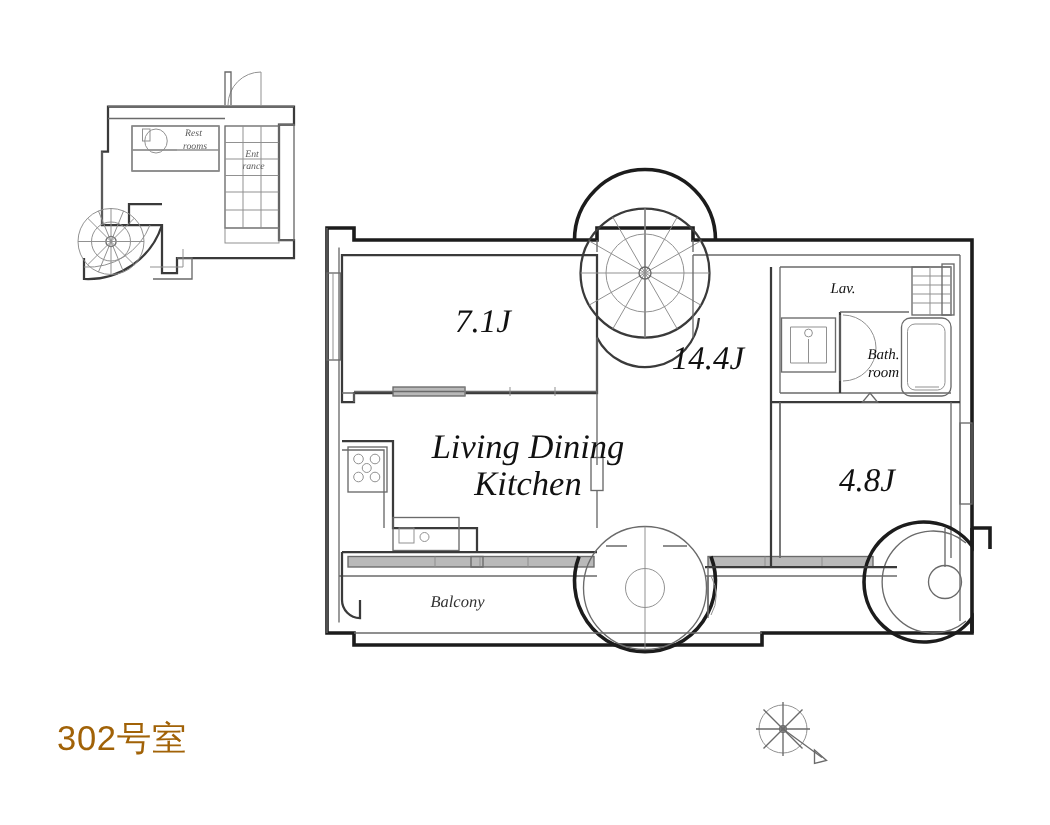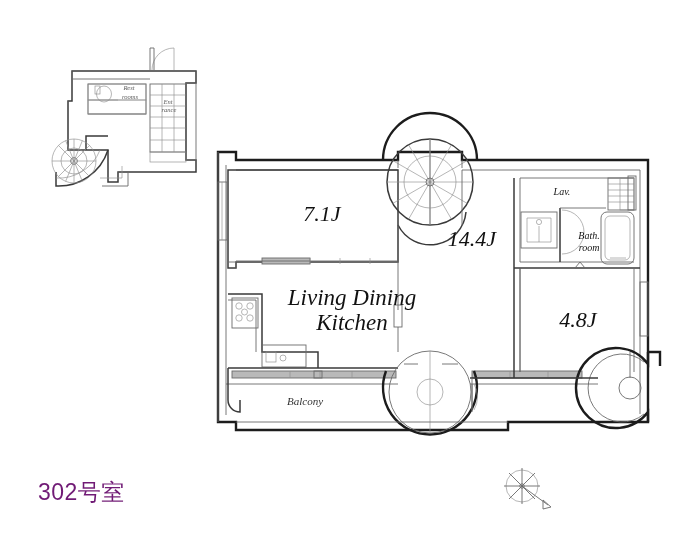--- a/index.html
+++ b/index.html
@@ -74,21 +74,21 @@
   .balcony-label {
     font-size: 11px;
     fill: #333333;
   }
   .unit-number {
     position: absolute;
     left: 38px;
     top: 477px;
     font-family: "Liberation Sans", sans-serif;
     font-size: 23px;
-    color: #701a75;
+    color: #a16207;
     letter-spacing: 0.5px;
     white-space: nowrap;
   }
 </style>
 </head>
 <body>
 
 <div id="plan-root">
 
   <svg id="floorplan" viewBox="0 0 700 550" xmlns="http://www.w3.org/2000/svg">

